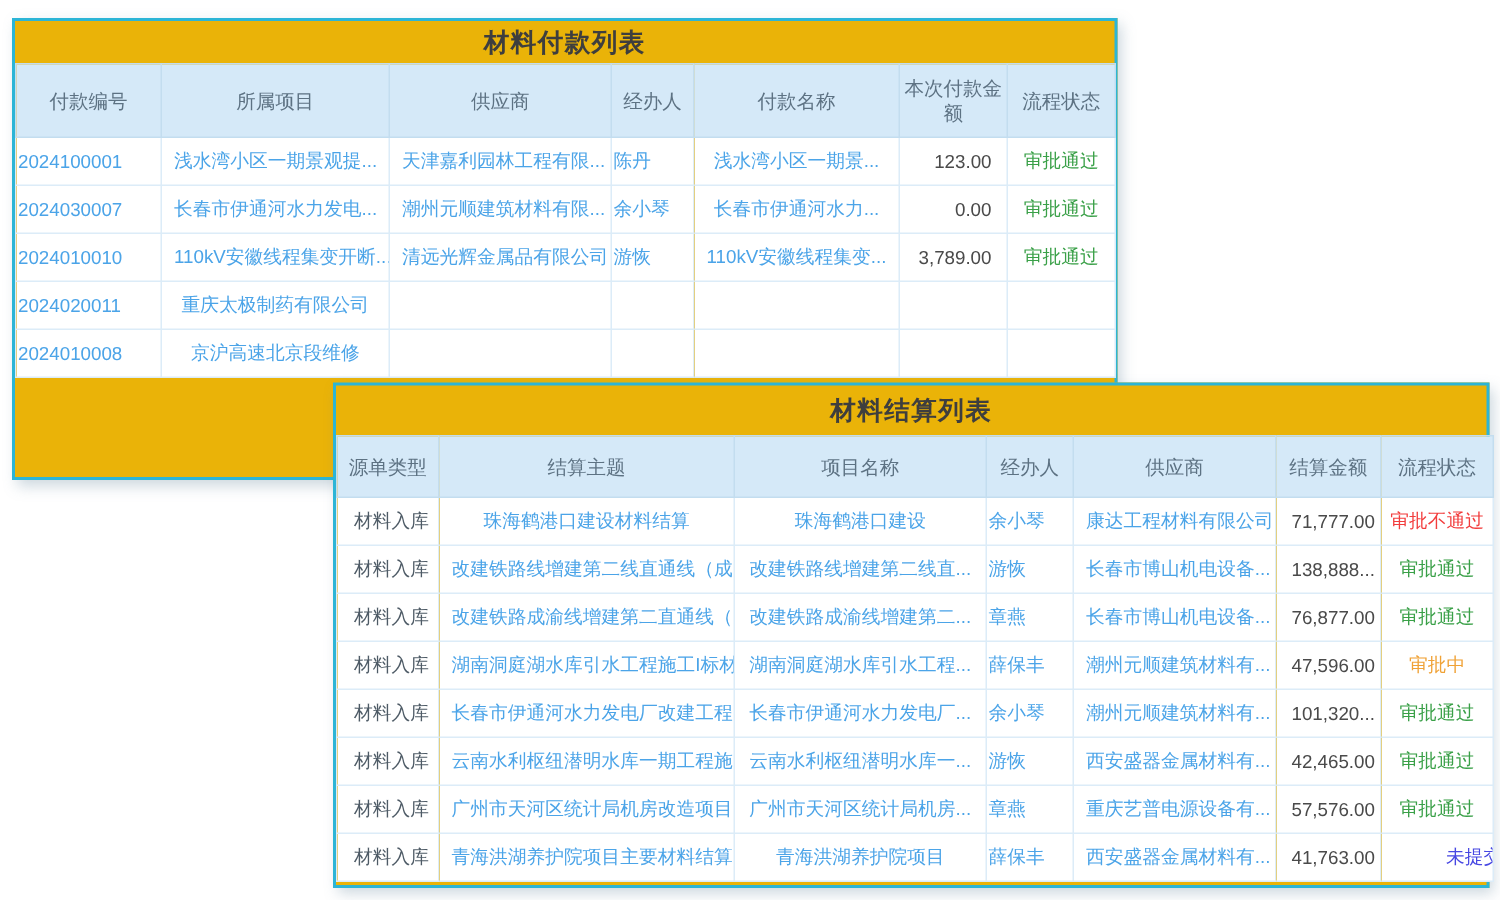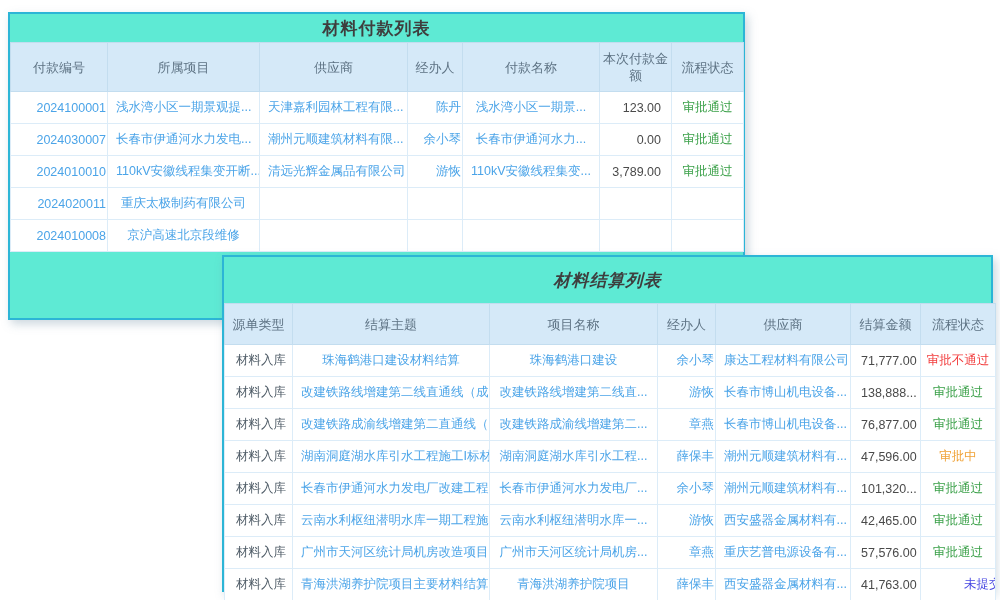--- a/index.html
+++ b/index.html
@@ -2,48 +2,48 @@
 <html><head>
 <meta charset="utf-8">
 <style>
   html,body { margin:0; padding:0; }
   body {
     width:1000px; height:600px; position:relative;
     background:#ffffff; overflow:hidden;
     font-family:"Liberation Sans","DejaVu Sans",sans-serif;
   }
   .card {
-    position:absolute; background:#5eead4;
+    position:absolute; background:#eab308;
     border:2px solid #2cb5d6;
     box-shadow:3px 4px 9px rgba(110,140,160,0.35);
     box-sizing:border-box;
   }
   .card1 { left:8px; top:12px; width:737px; height:308px; z-index:1; }
   .card2 { left:222px; top:255px; width:771px; height:337px; z-index:2; }
   .card-title {
     display:flex; align-items:center; justify-content:center;
     font-weight:bold; font-size:17px; color:#3e3e3e; letter-spacing:1px;
   }
   .card1 .card-title { height:28px; }
-  .card2 .card-title { height:46px;font-style:italic; }
+  .card2 .card-title { height:33px; }
   table { border-collapse:collapse; table-layout:fixed; width:100%; }
   th {
     background:#d5e9f8; color:#5d7283; font-weight:normal;
     font-size:13px; text-align:center; line-height:17px;
     border:1px solid #c3ddef; white-space:normal; padding:2px;
   }
   .card1 th { height:44px; }
   .card2 th { height:36px;margin-top:12px; }
   td {
     height:32px; border:1px solid #dcecf8; background:#ffffff;
     font-size:12.5px; white-space:nowrap; overflow:hidden;
     box-sizing:border-box;
   }
   .col-link  { color:#4ba4e8; text-align:center;  padding:0 8px; }
-  .col-linkc { color:#4ba4e8; text-align:right; }
+  .col-linkc { color:#4ba4e8; text-align:left; }
   .col-plain { color:#4e5b66; text-align:right;  padding:0 6px; }
   .col-amount{ color:#4a4a4a; text-align:right; padding:0 10px; }
   .col-status{ text-align:center; }
 </style>
 </head>
 <body>
 
 <div class="card card1">
   <div class="card-title">材料付款列表</div>
   <table>

